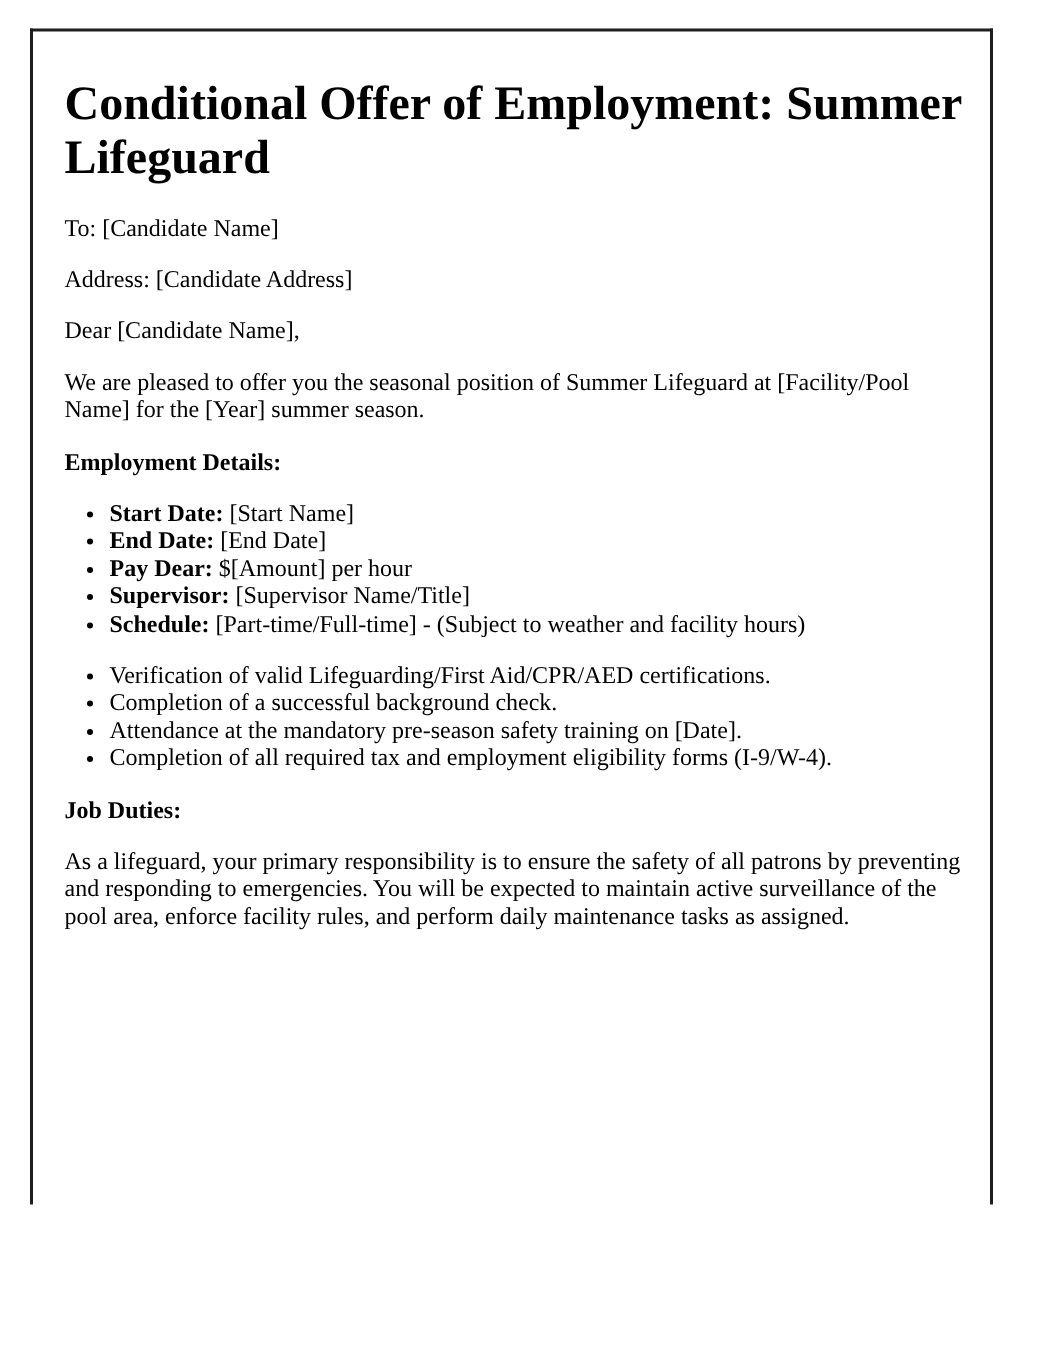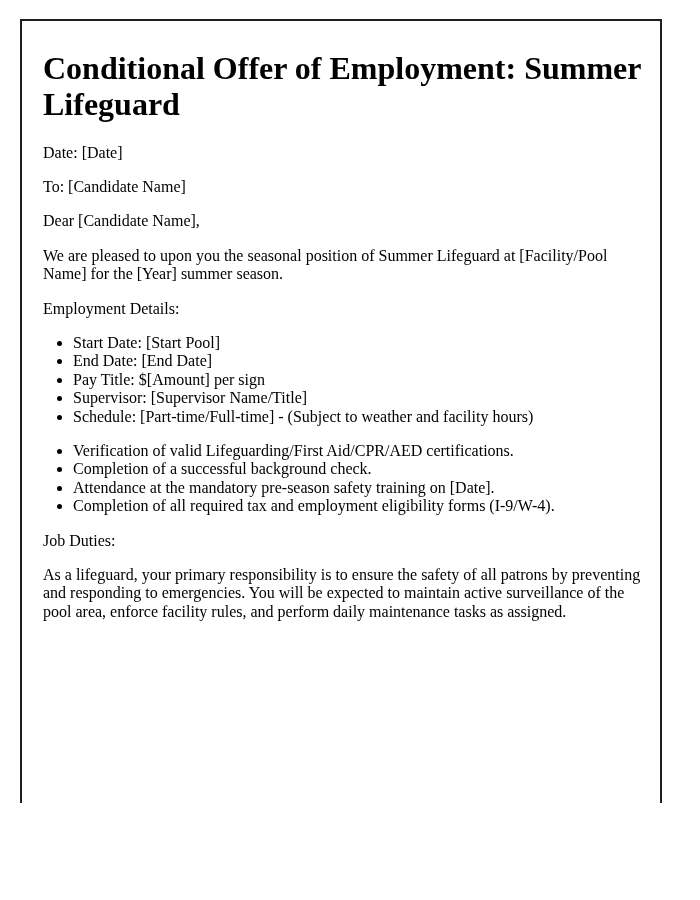--- a/index.html
+++ b/index.html
@@ -37,52 +37,52 @@
     margin: 16px 0;
   }
   ul {
     margin: 16px 0;
     padding-left: 30px;
   }
   li {
     margin: 0;
   }
   strong, b {
-    font-weight: normal;
+    font-weight: bold;
   }
 </style>
 </head>
 <body>
 
 <div class="page">
 
   <h1 class="letter-title">Conditional Offer of Employment: Summer Lifeguard</h1>
 
-  <p>Date: [Date]</p>
 
   <p>To: [Candidate Name]</p>
 
+  <p>Address: [Candidate Address]</p>
 
   <p>Dear [Candidate Name],</p>
 
-  <p>We are pleased to upon you the seasonal position of Summer Lifeguard at [Facility/Pool Name] for the [Year] summer season.</p>
+  <p>We are pleased to offer you the seasonal position of Summer Lifeguard at [Facility/Pool Name] for the [Year] summer season.</p>
 
   <p>
     <strong>Employment Details:</strong>
   </p>
 
   <ul>
     <li>
-      <strong>Start Date:</strong><span> [Start Pool]</span>
+      <strong>Start Date:</strong><span> [Start Name]</span>
     </li>
     <li>
       <strong>End Date:</strong><span> [End Date]</span>
     </li>
     <li>
-      <strong>Pay Title:</strong><span> $[Amount] per sign</span>
+      <strong>Pay Dear:</strong><span> $[Amount] per hour</span>
     </li>
     <li>
       <strong>Supervisor:</strong><span> [Supervisor Name/Title]</span>
     </li>
     <li>
       <strong>Schedule:</strong><span> [Part-time/Full-time] - (Subject to weather and facility hours)</span>
     </li>
   </ul>
 
 

